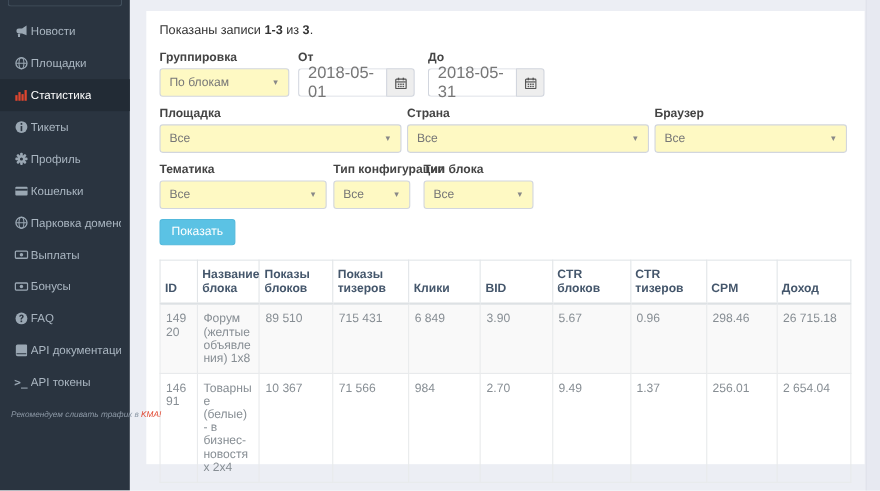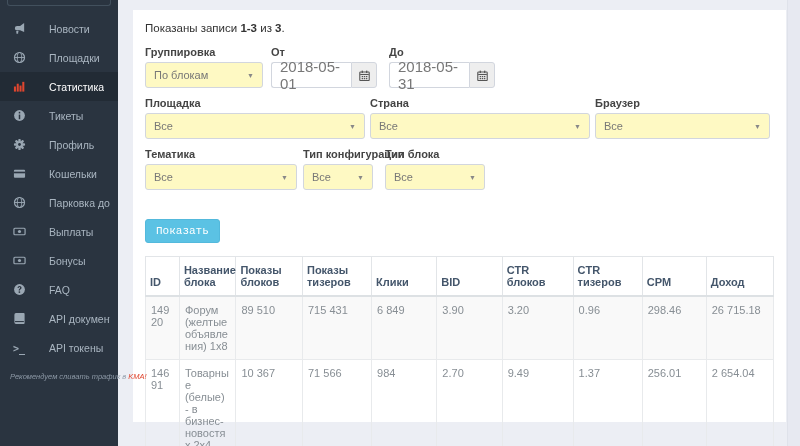--- a/index.html
+++ b/index.html
@@ -14,21 +14,21 @@
   .sidebar {
     position: absolute; left: 0; top: 0; bottom: 0; width: 118px;
     background: #2a3440; z-index: 2;
   }
   .sidebar-top-divider {
     height: 6px; margin: 0 7px 8px 7px;
     border: 1px solid #42505d; border-top: none;
     border-radius: 0 0 3px 3px;
   }
   .side-item {
-    display: flex; align-items: flex-end; gap: 21px;
+    display: flex; align-items: flex-end; gap: 0;
     padding: 8px 8px 8px 13px; height: 29px;
     color: #aab6c1; cursor: pointer; white-space: nowrap;
   }
   .side-item .icon { width: 15px; flex: 0 0 15px; display: flex; align-items: center; color: #9aa7b3; }
   .side-item.active { background: #222b35; color: #ffffff; }
   .side-item.active .icon { color: #e0462f; }
   .side-label { font-size: 10.5px; overflow: hidden; }
   .term { font-family: "DejaVu Sans Mono", monospace; font-size: 10px; font-weight: bold; }
   .side-note {
     padding: 10px 8px 0 10px; font-style: italic; font-size: 7.5px;
@@ -58,23 +58,23 @@
   .date-input {
     flex: 1; border: 1px solid #d2d6de; border-right: none; border-radius: 3px 0 0 3px;
     background: #fff; display: flex; align-items: center; padding: 0 8px;
     color: #777; font-size: 15px;
   }
   .date-addon {
     width: 26px; background: #eeeeee; border: 1px solid #d2d6de; border-radius: 0 3px 3px 0;
     display: flex; align-items: center; justify-content: center; color: #555; cursor: pointer;
   }
   .show-btn {
-    margin-top: 20px; display: inline-block; background: #5bc2e4; color: #fff;
+    margin-top: 0; display: inline-block; background: #5bc2e4; color: #fff;
     border: 1px solid #53b9dc; border-radius: 3px; font-size: 11px;
-    padding: 5px 10px; cursor: pointer; font-family: Liberation Mono, monospace;
+    padding: 5px 10px; cursor: pointer; font-family: Liberation Sans, sans-serif;
   }
   
   table { width: 100%; border-collapse: collapse; margin-top: 13px; table-layout: fixed; }
   th {
     border: 1px solid #e2e5e8; border-bottom: 2px solid #dde1e4;
     padding: 7px 4px; font-size: 11px; color: #44566b; font-weight: bold;
     vertical-align: bottom; text-align: left; cursor: pointer;
   }
   td {
     border: 1px solid #e8eaec; padding: 7px 5px; font-size: 11px; color: #878e94;
@@ -357,21 +357,21 @@
         </tr>
       </thead>
       <tbody>
         <tr>
           <td class="c-left">14920</td>
           <td class="c-left">Форум (желтые объявления) 1x8</td>
           <td>89 510</td>
           <td>715 431</td>
           <td>6 849</td>
           <td>3.90</td>
-          <td>3.20</td>
+          <td>5.67</td>
           <td>0.96</td>
           <td>298.46</td>
           <td>26 715.18</td>
         </tr>
         <tr>
           <td class="c-left">14691</td>
           <td class="c-left">Товарные (белые) - в бизнес-новостях 2x4</td>
           <td>10 367</td>
           <td>71 566</td>
           <td>984</td>

